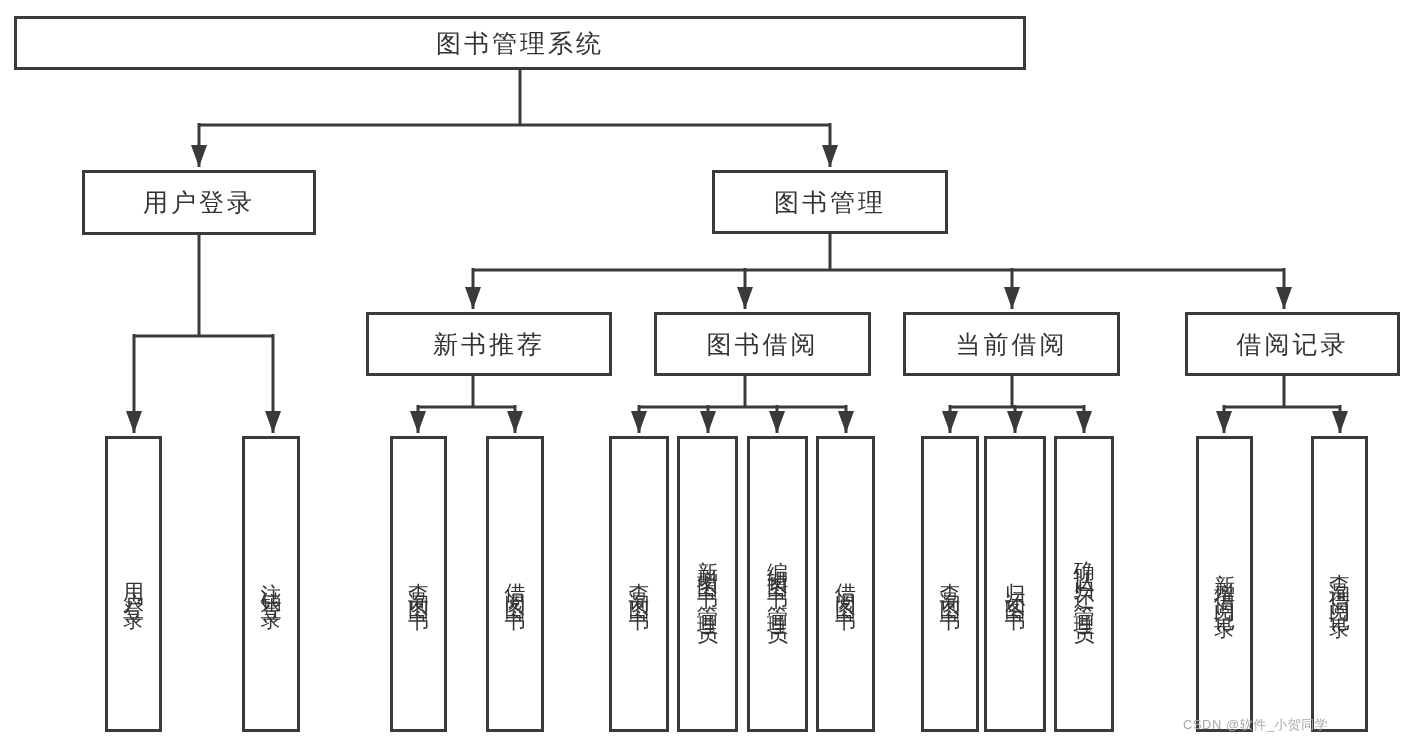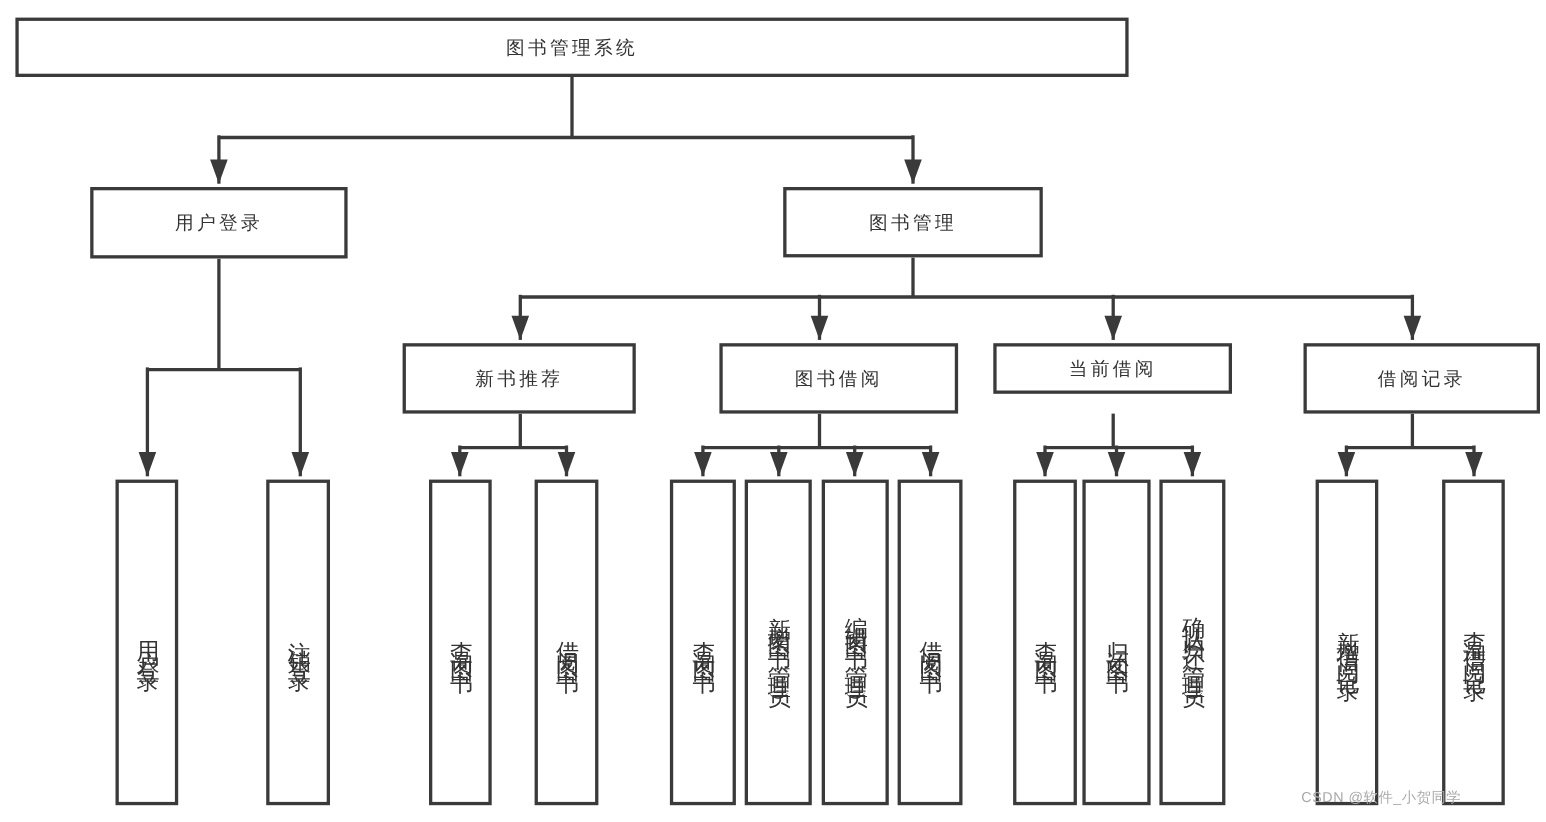--- a/index.html
+++ b/index.html
@@ -22,21 +22,21 @@
     position: absolute;
     box-sizing: border-box;
     background: #ffffff;
     border: 3px solid #3a3a3a;
     display: flex;
     align-items: center;
     justify-content: center;
     z-index: 2;
   }
   .h-label {
-    font-size: 17px;
+    font-size: 25px;
     letter-spacing: 3px;
     color: #333333;
     white-space: nowrap;
   }
   .leaf .v-label {
     writing-mode: vertical-rl;
     text-orientation: mixed;
     font-size: 21px;
     letter-spacing: 9px;
     color: #333333;
@@ -49,23 +49,23 @@
     font-size: 13px;
     letter-spacing: 0.5px;
     color: #a9a9a9;
     z-index: 5;
     white-space: nowrap;
   }
   
   .n-root  { left: 14px;  top: 16px;  width: 1012px; height: 54px; }
   .n-login { left: 82px;  top: 170px; width: 234px;  height: 65px; }
   .n-mgmt  { left: 712px; top: 170px; width: 236px;  height: 64px; }
-  .n-rec   { left: 366px; top: 312px; width: 212px;  height: 64px; }
+  .n-rec   { left: 366px; top: 312px; width: 246px;  height: 64px; }
   .n-bor   { left: 637px; top: 312px; width: 217px;  height: 64px; margin-left: 17px; }
-  .n-cur   { left: 903px; top: 312px; width: 217px;  height: 46px; align-items: center; }
+  .n-cur   { left: 903px; top: 312px; width: 217px;  height: 64px; align-items: center; }
   .n-hist  { left: 1185px;top: 312px; width: 215px;  height: 64px; }
   .lf1  { left: 105px;  top: 436px; width: 57px; height: 296px; }
   .lf2  { left: 242px;  top: 436px; width: 58px; height: 296px; }
   .lf3  { left: 390px;  top: 436px; width: 57px; height: 296px; }
   .lf4  { left: 486px;  top: 436px; width: 58px; height: 296px; }
   .lf5  { left: 609px;  top: 436px; width: 60px; height: 296px; }
   .lf6  { left: 677px;  top: 436px; width: 61px; height: 296px; }
   .lf7  { left: 747px;  top: 436px; width: 61px; height: 296px; }
   .lf8  { left: 816px;  top: 436px; width: 59px; height: 296px; }
   .lf9  { left: 921px;  top: 436px; width: 58px; height: 296px; }

